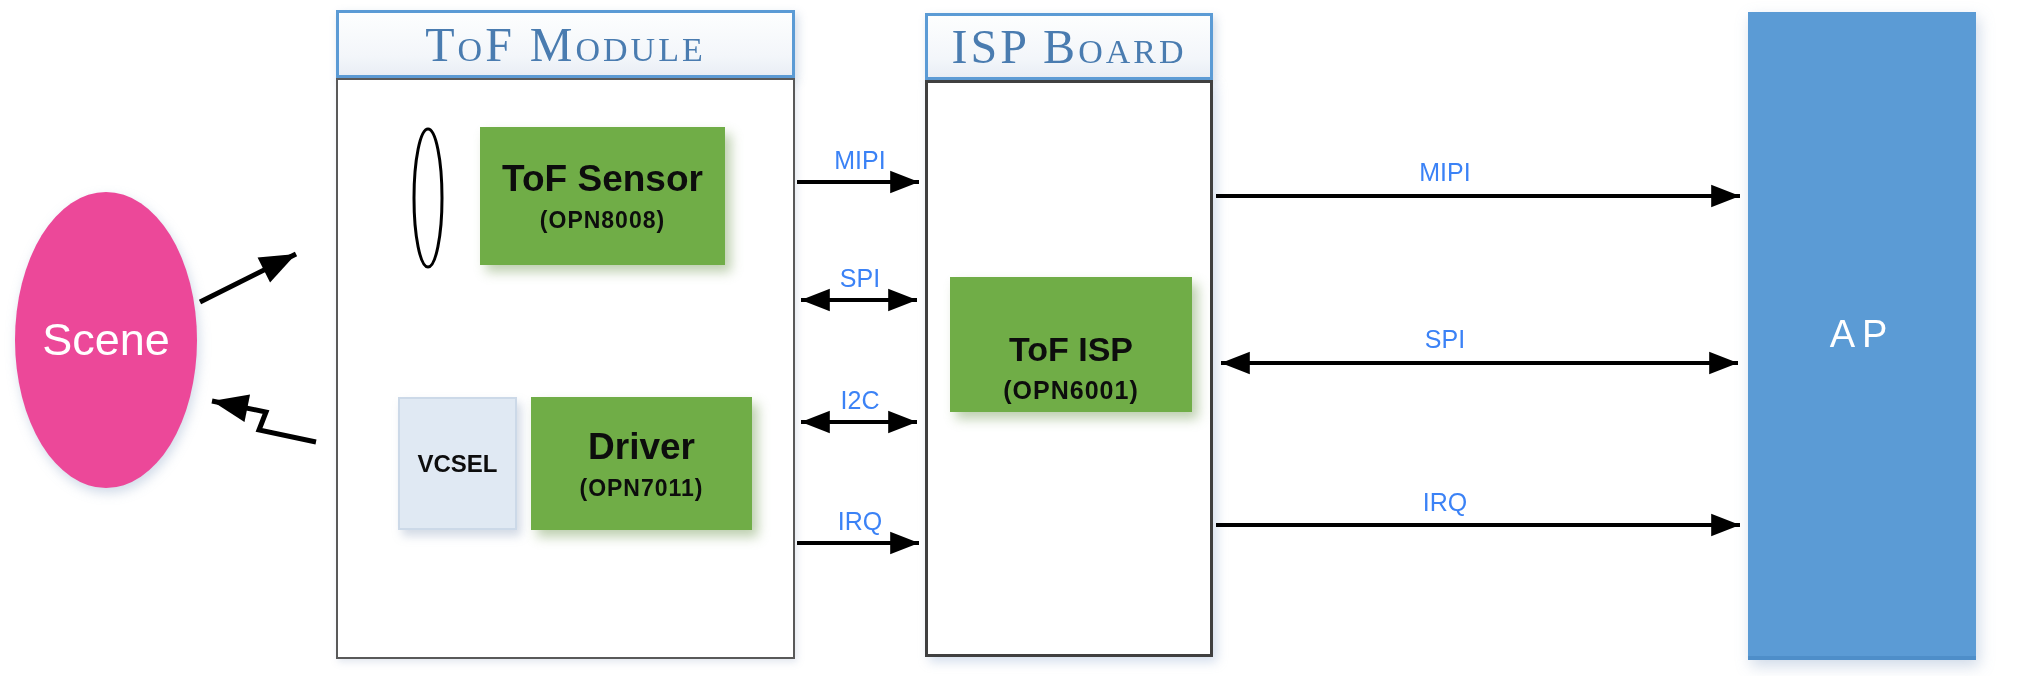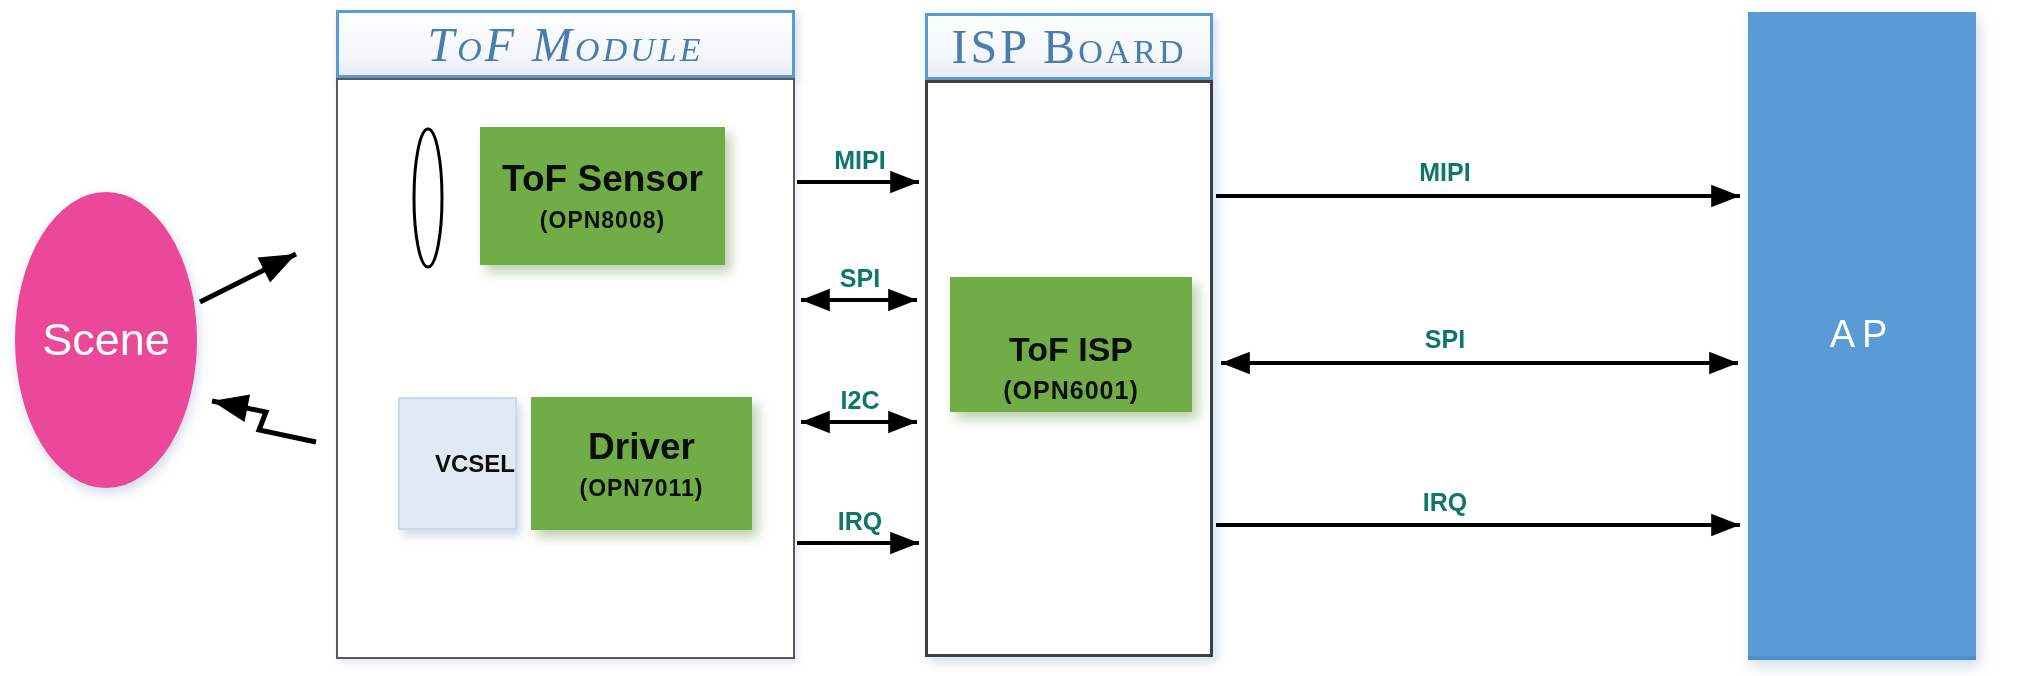--- a/index.html
+++ b/index.html
@@ -34,21 +34,21 @@
     display: flex; align-items: center; justify-content: center;
     border: 3px solid #5B9BD5;
     background: linear-gradient(180deg, #fdfefe 0%, #f3f6fa 70%, #e9eef5 100%);
     font-family: "Liberation Serif", serif;
     font-variant: small-caps;
     letter-spacing: 3px;
     font-size: 48px;
     color: #4a7cb0;
     box-shadow: 3px 4px 9px rgba(110,140,180,.30);
   }
-  #tof-title { left: 336px; top: 10px;  width: 459px; height: 68px; font-style: italic; }
+  #tof-title { left: 336px; top: 10px;  width: 459px; height: 68px; }
   #isp-title { left: 925px; top: 13px;  width: 288px; height: 67px; }
   
   .panel-body { position: absolute; background: #ffffff; }
   #tof-body { left: 336px; top: 78px; width: 459px; height: 581px; border: 2px solid #595959;
               box-shadow: 2px 3px 7px rgba(140,160,190,.25); }
   #isp-body { left: 925px; top: 80px; width: 288px; height: 577px; border: 3px solid #404040;
               box-shadow: 4px 5px 10px rgba(150,175,210,.40); }
   
   .chip {
     position: absolute;
@@ -59,28 +59,28 @@
   .chip .chip-name { font-size: 37px; }
   .chip .chip-part { font-size: 23px; margin-top: 7px; letter-spacing: 1px; }
   #sensor-chip { left: 480px; top: 127px; width: 245px; height: 138px; }
   #driver-chip { left: 531px; top: 397px; width: 221px; height: 133px; }
   #isp-chip    { left: 950px; top: 277px; width: 242px; height: 135px; }
   #isp-chip .chip-name { font-size: 34px; margin-top: 45px; }
   #isp-chip .chip-part { font-size: 25px; }
   .vcsel-box {
     position: absolute; left: 398px; top: 397px; width: 119px; height: 133px;
     background: #E0E9F3; border: 2px solid #ccd9e8;
-    display: flex; align-items: center; justify-content: flex-end;
+    display: flex; align-items: center; justify-content: center;
     font-weight: bold; font-size: 24px; color: #0d0d0d;
     box-shadow: 4px 6px 9px rgba(130,150,180,.35);
   }
   
   .bus-label {
     position: absolute; width: 140px; text-align: center;
-    font-size: 25px; color: #0f766e; font-weight: 700;
+    font-size: 25px; color: #3b82f6; font-weight: 400;
   }
   .bus-left  { left: 790px; }
   .bus-right { left: 1375px; }
   #lbl-mipi-l { top: 146px; }
   #lbl-spi-l  { top: 264px; }
   #lbl-i2c-l  { top: 386px; }
   #lbl-irq-l  { top: 507px; }
   #lbl-mipi-r { top: 158px; }
   #lbl-spi-r  { top: 325px; }
   #lbl-irq-r  { top: 488px; }

